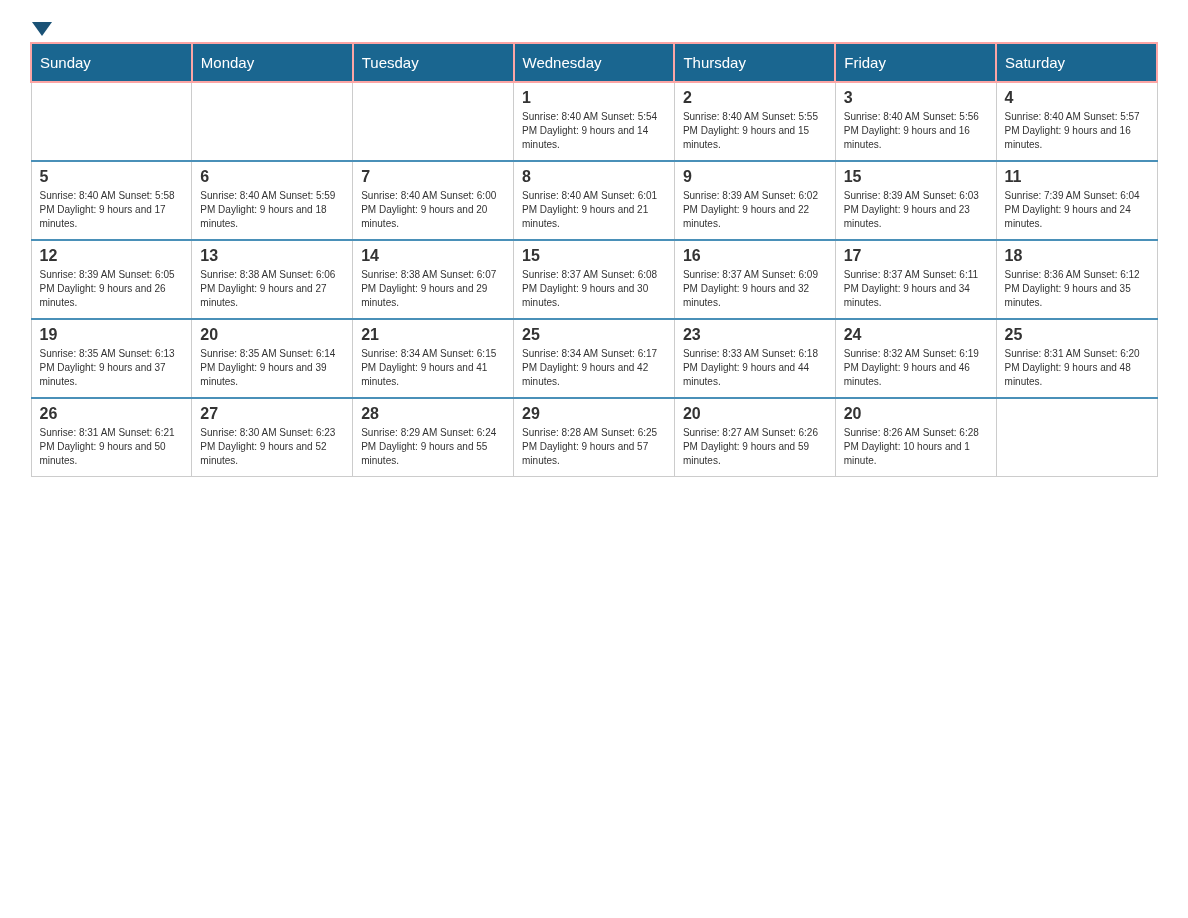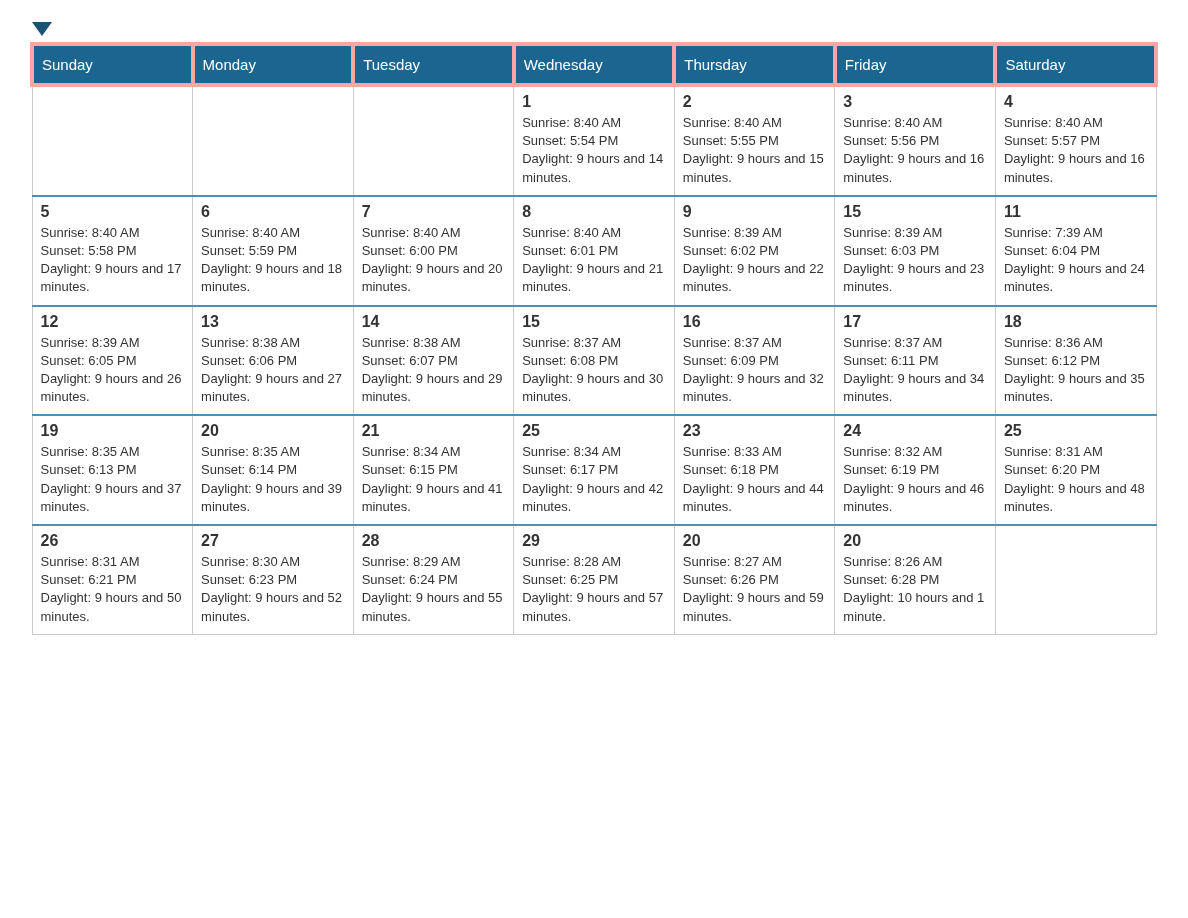--- a/index.html
+++ b/index.html
@@ -34,39 +34,39 @@
       border-collapse: collapse;
       margin-top: 10px;
     }
     .calendar th {
       background-color: #1a6690;
       color: #fff;
       padding: 10px 8px;
       font-size: 15px;
       font-weight: normal;
       text-align: left;
-      border: 4px solid #fca5a5;
+      border: 2px solid #fca5a5;
     }
     .calendar td {
       vertical-align: top;
       padding: 6px 8px 8px 8px;
       border: 1px solid #ccc;
       width: calc(100% / 7);
       min-height: 90px;
       font-size: 13px;
       color: #333;
     }
     .day-num {
       font-size: 16px;
       font-weight: bold;
       margin-bottom: 3px;
       display: block;
     }
     .day-info {
-      font-size: 13px;
+      font-size: 10px;
       line-height: 1.4;
       color: #333;
     }
     .empty-cell {
       background: #fff;
     }
     tr.week-row td {
       border-top: 2px solid #4a90b8;
     }
     .logo-wrapper {

